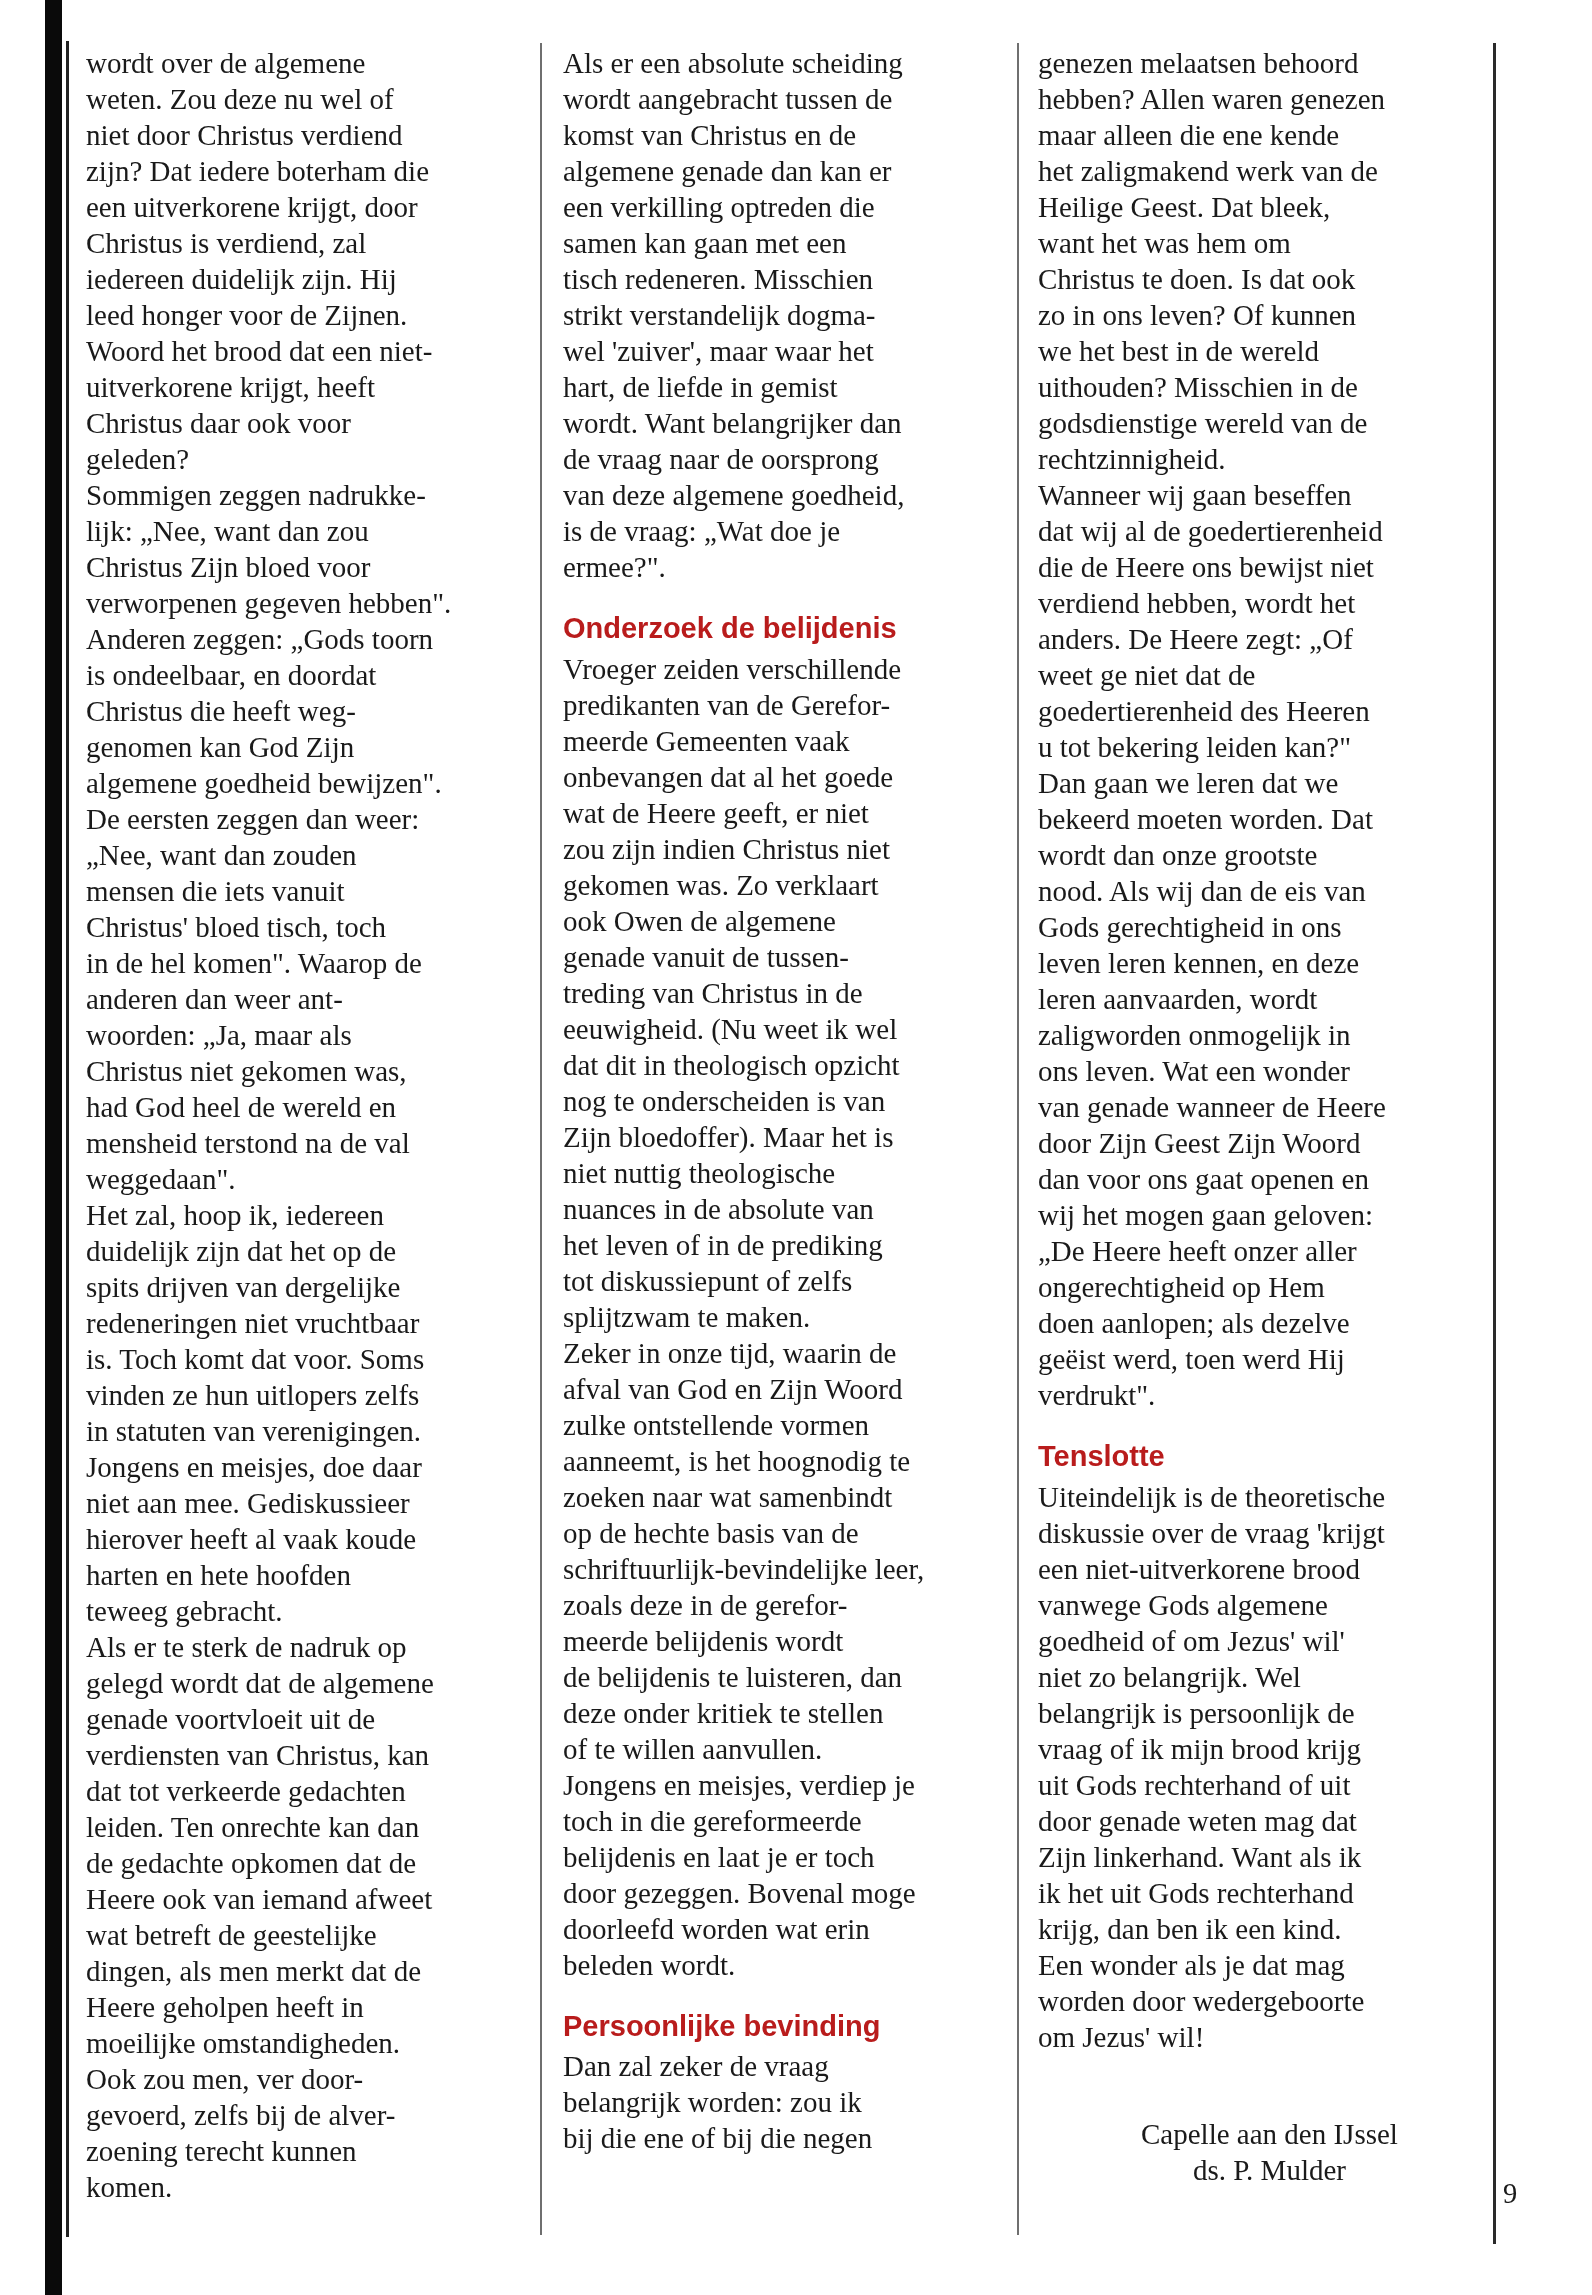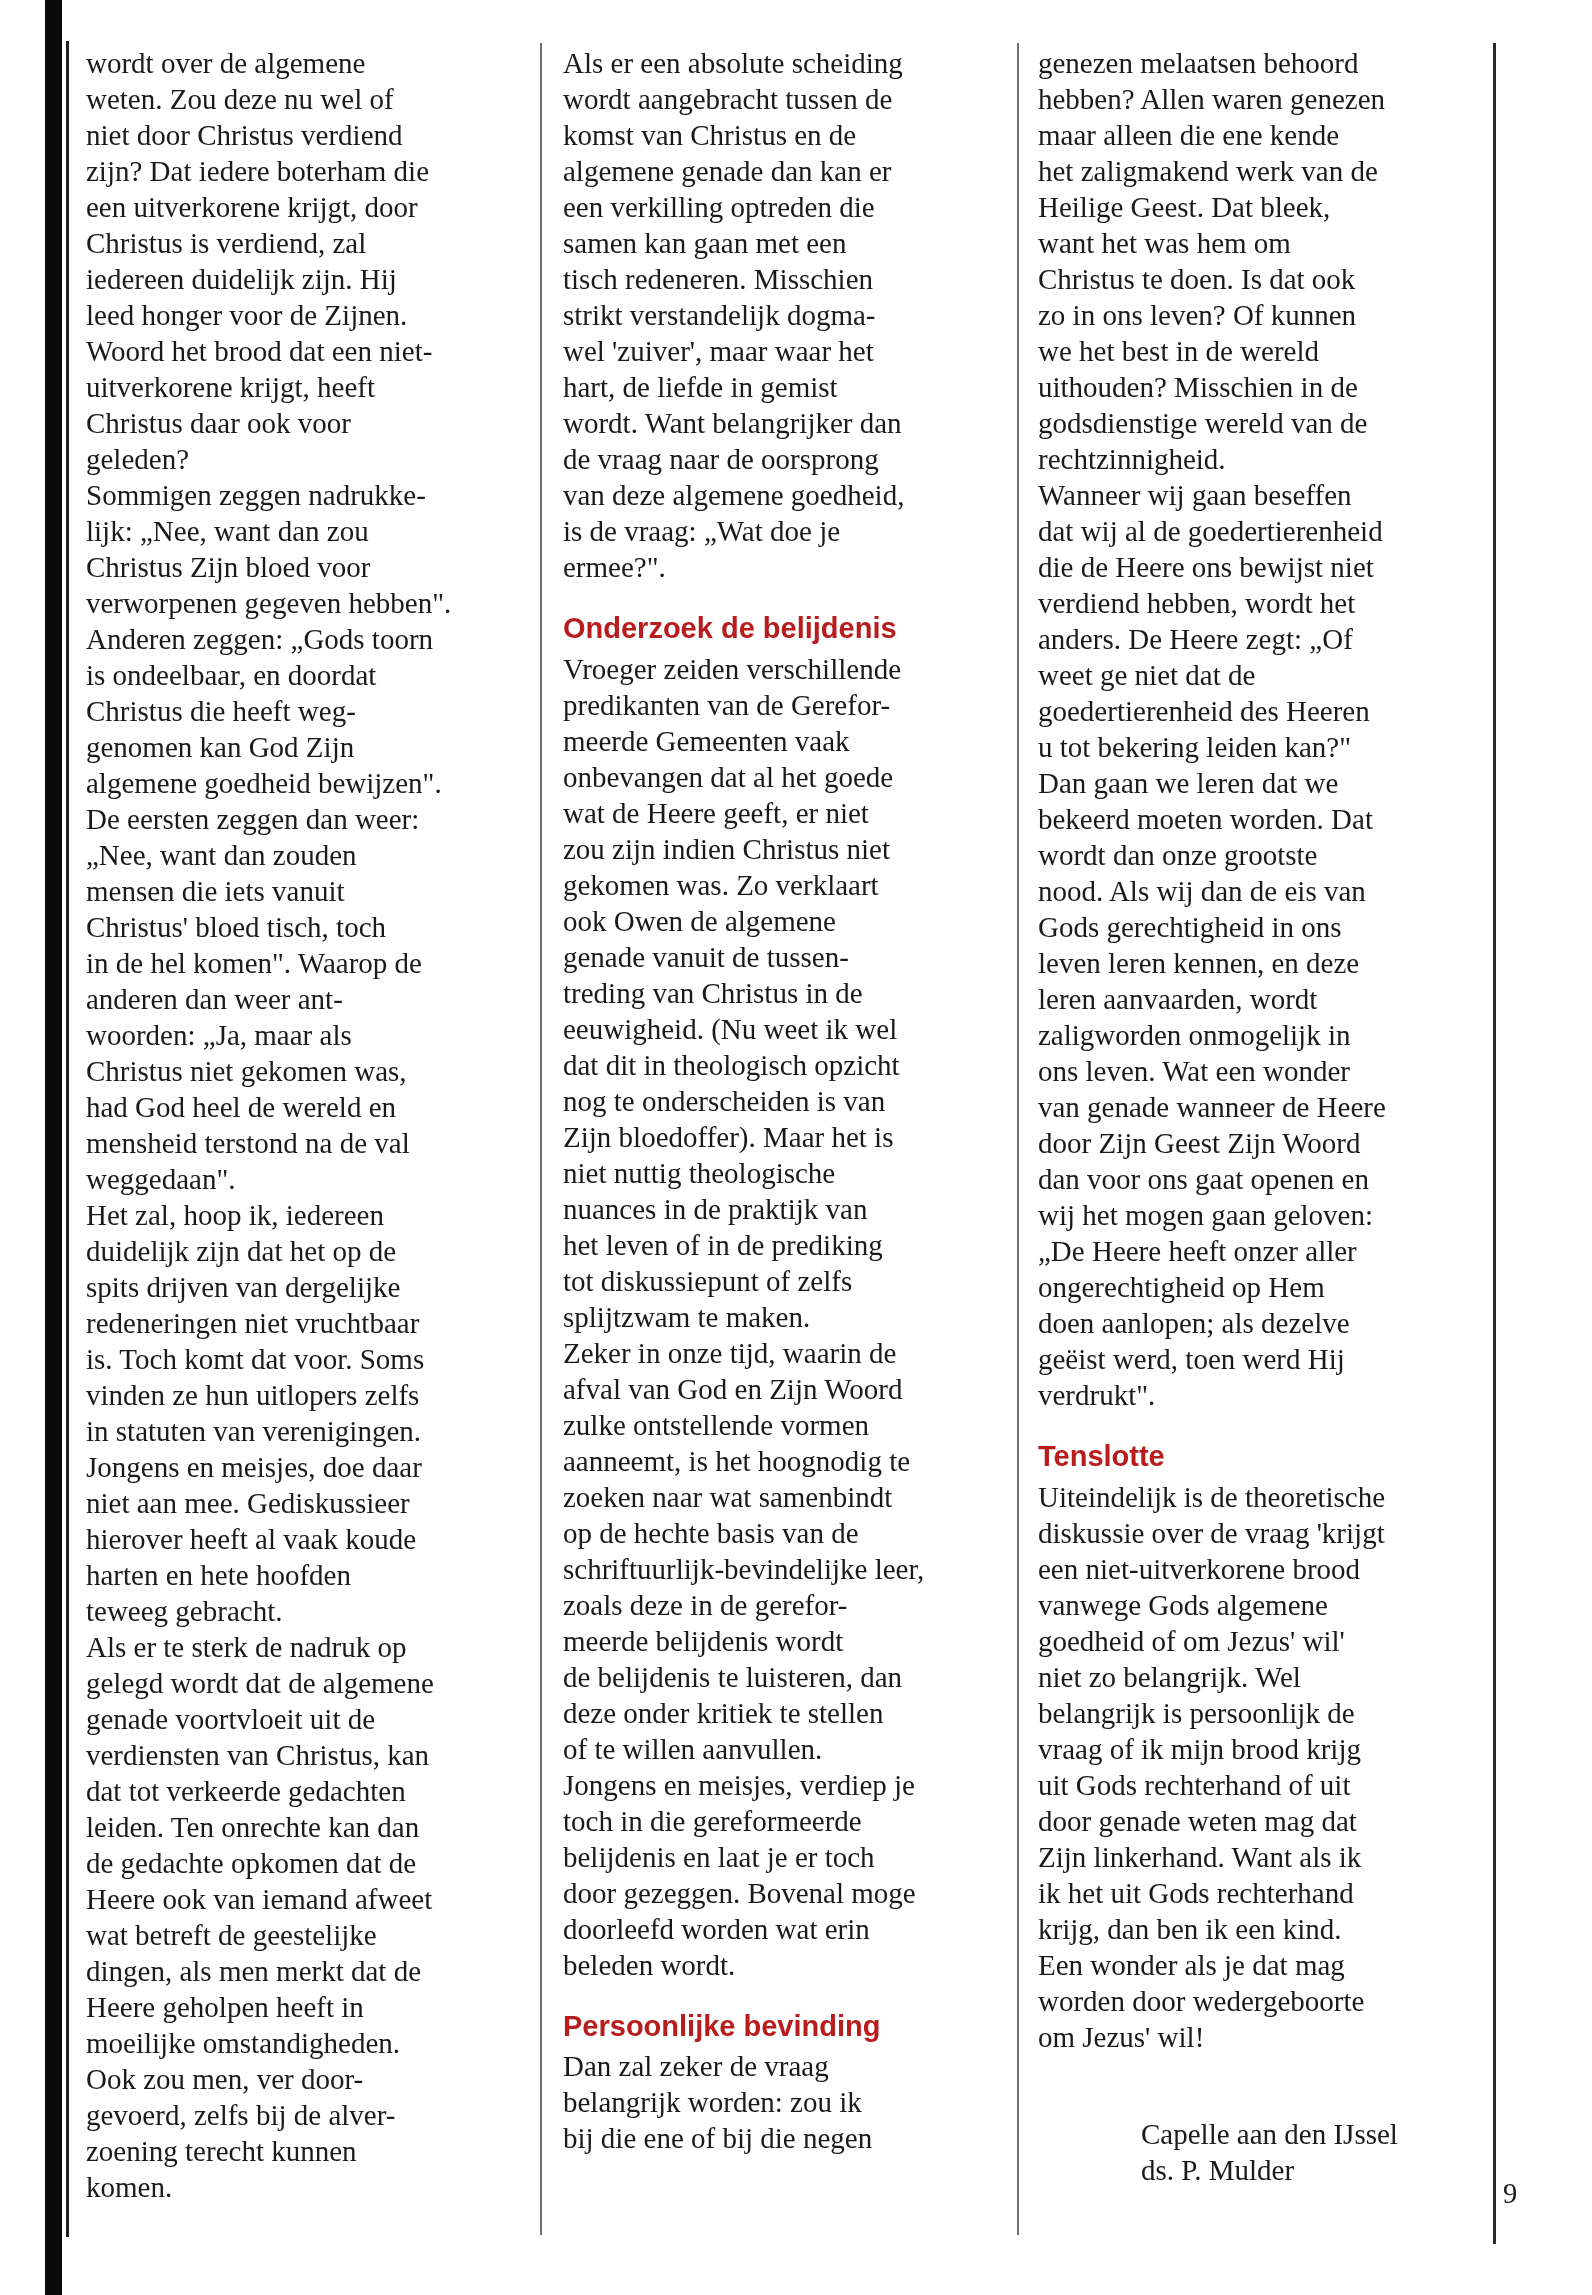--- a/index.html
+++ b/index.html
@@ -20,21 +20,21 @@
   .c2 { left: 563px; width: 440px; }
   .c3 { left: 1038px; width: 440px; }
   .line { white-space: nowrap; display: block; height: 36px; }
   .heading {
     font-family: "Liberation Sans", "DejaVu Sans", sans-serif;
     font-weight: bold; font-size: 29px; display: block; white-space: nowrap;
     height: 38px; line-height: 38px; margin-top: 5.2px; margin-bottom: 3.5px; color: #b91c1c;
   }
   .gap { display: block; height: 19px; }
   .signature { position: absolute; left: 1141px; top: 2116px; font-size: 29px; line-height: 36px; }
-  .signature span { display: block; white-space: nowrap; }
+  .signature span { display: block; white-space: nowrap; text-align: center; }
   .page-number { position: absolute; left: 1503px; top: 2176px; font-size: 28.5px; line-height: 36px; }
 </style>
 </head>
 <body>
 
 <div class="black-bar"></div>
 <div class="thin-rule-left"></div>
 <div class="rule r1"></div>
 <div class="rule r2"></div>
 <div class="rule r3"></div>
@@ -127,21 +127,21 @@
     <span class="line">zou zijn indien Christus niet</span>
     <span class="line">gekomen was. Zo verklaart</span>
     <span class="line">ook Owen de algemene</span>
     <span class="line">genade vanuit de tussen-</span>
     <span class="line">treding van Christus in de</span>
     <span class="line">eeuwigheid. (Nu weet ik wel</span>
     <span class="line">dat dit in theologisch opzicht</span>
     <span class="line">nog te onderscheiden is van</span>
     <span class="line">Zijn bloedoffer). Maar het is</span>
     <span class="line">niet nuttig theologische</span>
-    <span class="line">nuances in de praktijk van</span>
+    <span class="line">nuances in de absolute van</span>
     <span class="line">het leven of in de prediking</span>
     <span class="line">tot diskussiepunt of zelfs</span>
     <span class="line">splijtzwam te maken.</span>
     <span class="line">Zeker in onze tijd, waarin de</span>
     <span class="line">afval van God en Zijn Woord</span>
     <span class="line">zulke ontstellende vormen</span>
     <span class="line">aanneemt, is het hoognodig te</span>
     <span class="line">zoeken naar wat samenbindt</span>
     <span class="line">op de hechte basis van de</span>
     <span class="line">schriftuurlijk-bevindelijke leer,</span>

